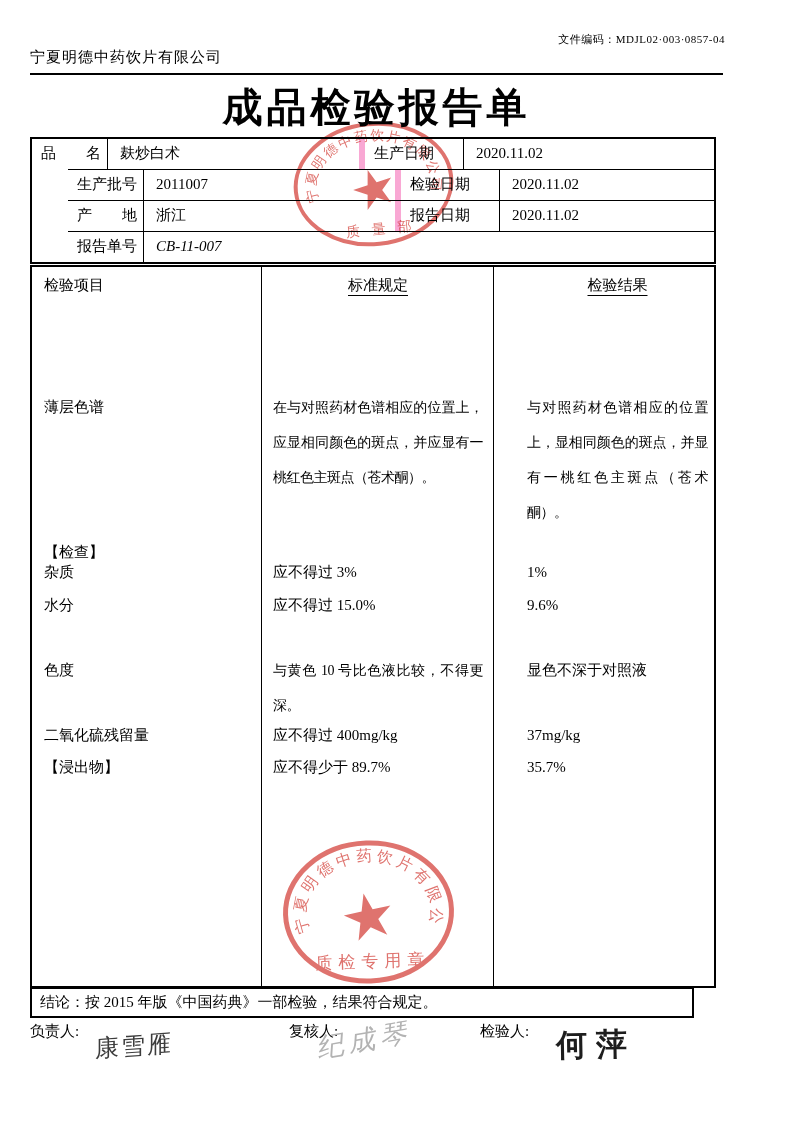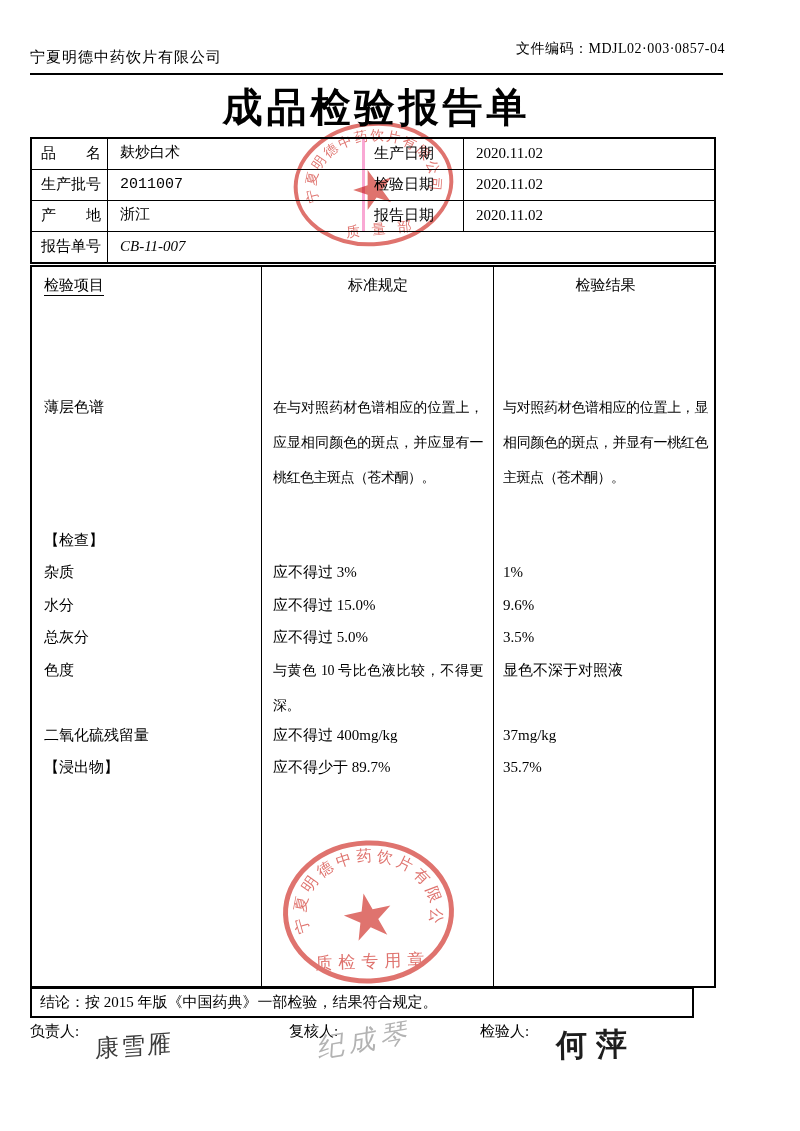--- a/index.html
+++ b/index.html
@@ -5,46 +5,46 @@
   html,body{margin:0;padding:0;}
   body{
     width:800px;height:1131px;background:#ffffff;position:relative;
     font-family:"Liberation Serif","DejaVu Serif",serif;color:#000;
     overflow:hidden;
   }
   .abs{position:absolute;}
 
   
   .company{left:30px;top:48px;font-size:15px;letter-spacing:1px;}
-  .doccode{top:40px;right:75px;font-size:14px;letter-spacing:0.5px;}
+  .doccode{top:32px;right:75px;font-size:11px;letter-spacing:0.5px;}
   .header-rule{left:30px;top:73px;width:693px;height:2px;background:#000;}
   .page-title{left:30px;top:80px;width:693px;text-align:center;
     font-size:40px;font-weight:600;letter-spacing:4px;}
 
   
   .info-table{left:30px;top:137px;width:686px;border:2px solid #000;box-sizing:border-box;background:transparent;}
   .irow{display:flex;height:30px;line-height:29px;font-size:15px;}
-  .irow + .irow{border-top:1px solid #000;}
+  .irow + .irow{border-top:1px solid #000;margin-left:36px;}
   .cell{box-sizing:border-box;overflow:hidden;white-space:nowrap;}
   .il1{width:76px;padding-left:9px;border-right:1px solid #000;}
-  .iv1{width:257px;padding-left:12px;border-right:3px solid #f9a8d4;font-family:Liberation Mono, monospace;}
+  .iv1{width:257px;padding-left:12px;border-right:6px solid #f9a8d4;}
   .il2{width:99px;padding-left:9px;border-right:1px solid #000;}
   .iv2{flex:1;padding-left:12px;}
   .ivspan{flex:1;padding-left:12px;font-style:italic;}
 
   
   .result-table{left:30px;top:265px;width:686px;height:723px;border:2px solid #000;box-sizing:border-box;}
   .vline{position:absolute;top:0;bottom:0;width:1px;background:#000;}
   .vline1{left:229px;} .vline2{left:461px;}
   .trow{position:absolute;left:0;right:0;display:flex;line-height:35px;font-size:15px;}
   .c1{width:229px;padding-left:12px;box-sizing:border-box;}
   .c2{width:232px;padding:0 10px 0 12px;box-sizing:border-box;}
-  .c3{flex:1;padding:0 6px 0 10px;box-sizing:border-box;}
-  .thead .c1{text-decoration:underline;text-underline-offset:5px;}
-  .thead .c2,.thead .c3{text-align:center;text-underline-offset:5px;}
+  .c3{flex:1;padding:0 6px 0 10px;box-sizing:border-box;margin-left:24px;}
+  .thead .c1{text-underline-offset:5px;}
+  .thead .c2,.thead .c3{text-align:center;text-decoration:underline;text-underline-offset:5px;}
   .para{font-size:14px;letter-spacing:-0.5px;text-align:justify;}
 
   
   .conclusion{left:30px;top:987px;width:664px;height:31px;border:2px solid #000;
     box-sizing:border-box;line-height:26px;font-size:15px;padding-left:8px;}
 
   
   .sig-label{top:1022px;font-size:15px;}
   .sig-manager-label{left:30px;}
   .sig-reviewer-label{left:270px;margin-left:19px;}
@@ -107,43 +107,38 @@
   </div>
 
 
 
   <div class="trow" style="top:123px">
     <div class="c1">薄层色谱</div>
     <div class="c2 para">在与对照药材色谱相应的位置上，应显相同颜色的斑点，并应显有一桃红色主斑点（苍术酮）。</div>
     <div class="c3 para">与对照药材色谱相应的位置上，显相同颜色的斑点，并显有一桃红色主斑点（苍术酮）。</div>
   </div>
 
-  <div class="trow" style="top:256px">
+  <div class="trow" style="top:268px">
     <div class="c1">【检查】</div>
     <div class="c2"></div>
     <div class="c3"></div>
   </div>
 
   <div class="trow" style="top:288px">
     <div class="c1">杂质</div>
     <div class="c2">应不得过 3%</div>
     <div class="c3">1%</div>
   </div>
 
   <div class="trow" style="top:321px">
     <div class="c1">水分</div>
     <div class="c2">应不得过 15.0%</div>
     <div class="c3">9.6%</div>
   </div>
 
-  <div class="trow" style="top:353px">
-    <div class="c1">总灰分</div>
-    <div class="c2">应不得过 5.0%</div>
-    <div class="c3">3.5%</div>
-  </div>
 
   <div class="trow" style="top:386px">
     <div class="c1">色度</div>
     <div class="c2 para">与黄色 10 号比色液比较，不得更深。</div>
     <div class="c3">显色不深于对照液</div>
   </div>
 
   <div class="trow" style="top:451px">
     <div class="c1">二氧化硫残留量</div>
     <div class="c2">应不得过 400mg/kg</div>

